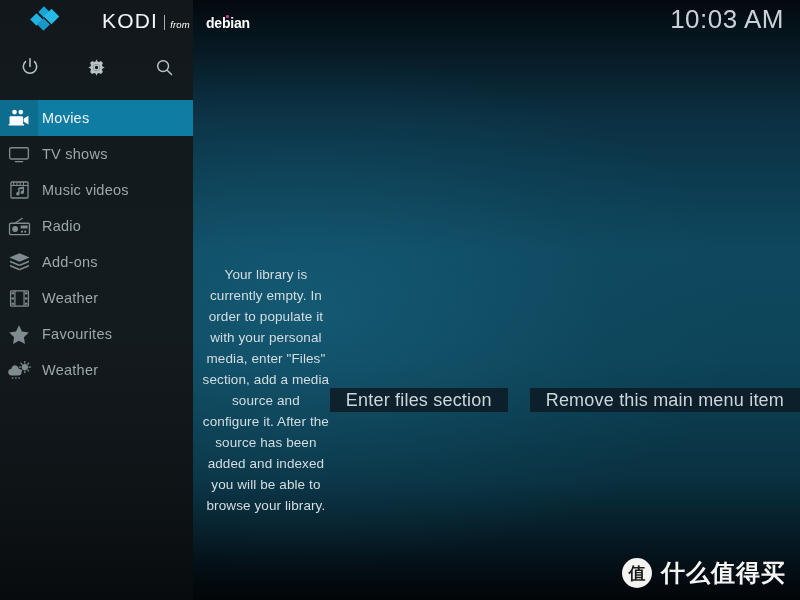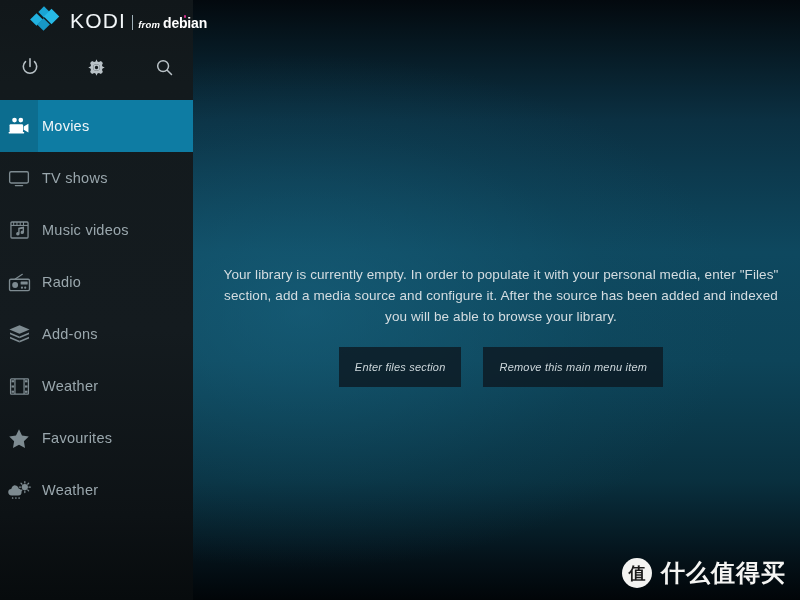--- a/index.html
+++ b/index.html
@@ -43,29 +43,29 @@
     position:absolute; display:block; background:#21b2e0;
   }
   #logo-mark i.d1 { width:9px; height:9px; left:0px; top:8px; transform:rotate(45deg); }
   #logo-mark i.d2 { width:8px; height:8px; left:8px; top:1px; transform:rotate(45deg); background:#1aa4d4; }
   #logo-mark i.d3 { width:11px; height:11px; left:14px; top:4px; transform:rotate(45deg); background:#27b9e6; }
   #logo-mark i.d4 { width:9px; height:9px; left:7px; top:13px; transform:rotate(45deg); background:#1798c7; }
 
   #logo-text { display:flex; align-items:baseline; margin-left:6px; }
   #kodi-word {
     color:#f2f6f8; font-size:21px; letter-spacing:1.2px; font-weight:300;
-    font-family:"Liberation Sans", sans-serif; line-height:1;
+    font-family:"Liberation Sans", sans-serif; line-height:1;margin-left:32px;
   }
   #logo-sep {
     display:inline-block; width:1px; height:15px; background:#9fb0b8;
     margin:0 5px 0 6px; position:relative; top:2px;
   }
   #from-word {
-    color:#ffffff; font-size:9.5px; font-style:italic; font-weight:bold;
-    letter-spacing:0.2px; margin-right:3px;
+    color:#ffffff; font-size:9.5px; font-style:italic; font-weight:normal;
+    letter-spacing:0.2px; margin-right:16px;
   }
   #debian-word {
     color:#ffffff; font-size:14px; font-weight:bold; letter-spacing:-0.2px;
     position:relative;
   }
   #debian-dot {
     position:absolute; width:2.5px; height:2.5px; border-radius:50%;
     background:#d7328f; left:20.5px; top:0.5px;
   }
 
@@ -79,21 +79,21 @@
     cursor:pointer;
   }
   .tb-btn svg { display:block; }
   #tb-power  { left:7px; }
   #tb-settings { left:73px; }
   #tb-search { left:141px; }
 
   
   #menu { position:absolute; left:0; top:100px; width:193px; }
   .menu-item {
-    position:relative; height:52px; display:flex; align-items:center;
+    position:relative; height:36px; display:flex; align-items:center;
     cursor:pointer;
   }
   .menu-item .hl {
     position:absolute; left:38px; right:0; top:0; bottom:0;
     background:transparent;
   }
   .menu-item.selected .hl { background:#0e7ca3; }
   .menu-item.selected::before {
     content:""; position:absolute; left:0; top:0; width:38px; bottom:0;
     background:#0c6d8f;
@@ -115,37 +115,36 @@
   #main {
     position:absolute; left:193px; top:0; right:0; bottom:0;
   }
   #clock {
     position:absolute; right:16px; top:4px;
     color:#c8d2d6; font-size:26px; font-weight:300; letter-spacing:0.5px;
     white-space:nowrap;
   }
   #empty-block {
     position:absolute; left:0; right:0; top:264px;
-    display:flex; flex-direction:column; align-items:center;margin-left:9px;
+    display:flex; flex-direction:row; align-items:center;margin-left:9px;
   }
   #empty-text {
     width:556px; text-align:center;
     color:#d4dde1; font-size:13.5px; font-weight:300; line-height:21px;
     letter-spacing:0.1px;
   }
   #empty-buttons {
     margin-top:20px; display:flex; gap:22px; justify-content:center;
   }
   .ebtn {
-    height:40px; padding:0 16px; display:flex; align-items:center;
+    height:24px; padding:0 16px; display:flex; align-items:center;
     justify-content:center; background:rgba(12,24,33,0.80);
-    color:#ccd6da; font-size:11px; font-weight:300; letter-spacing:0.2px;
+    color:#ccd6da; font-size:18px; font-weight:300; letter-spacing:0.2px;
     white-space:nowrap; cursor:pointer; border:none;
     font-family:"Liberation Sans", sans-serif;
-    font-style:italic;
   }
 
   
   #watermark {
     position:absolute; right:14px; bottom:12px;
     display:flex; align-items:center; gap:9px;
     z-index:8;
   }
   #wm-circle {
     width:30px; height:30px; border-radius:50%;
@@ -331,20 +330,21 @@
           </svg>
         </span>
         <span class="mi-label">Weather</span>
       </div>
 
     </div>
   </div>
 
   <div id="main">
 
+    <div id="clock">10:03 AM</div>
 
     <div id="empty-block">
       <div id="empty-text">Your library is currently empty. In order to populate it with your personal media, enter "Files" section, add a media source and configure it. After the source has been added and indexed you will be able to browse your library.</div>
       <div id="empty-buttons">
         <button class="ebtn">Enter files section</button>
         <button class="ebtn">Remove this main menu item</button>
       </div>
     </div>
   </div>
 

